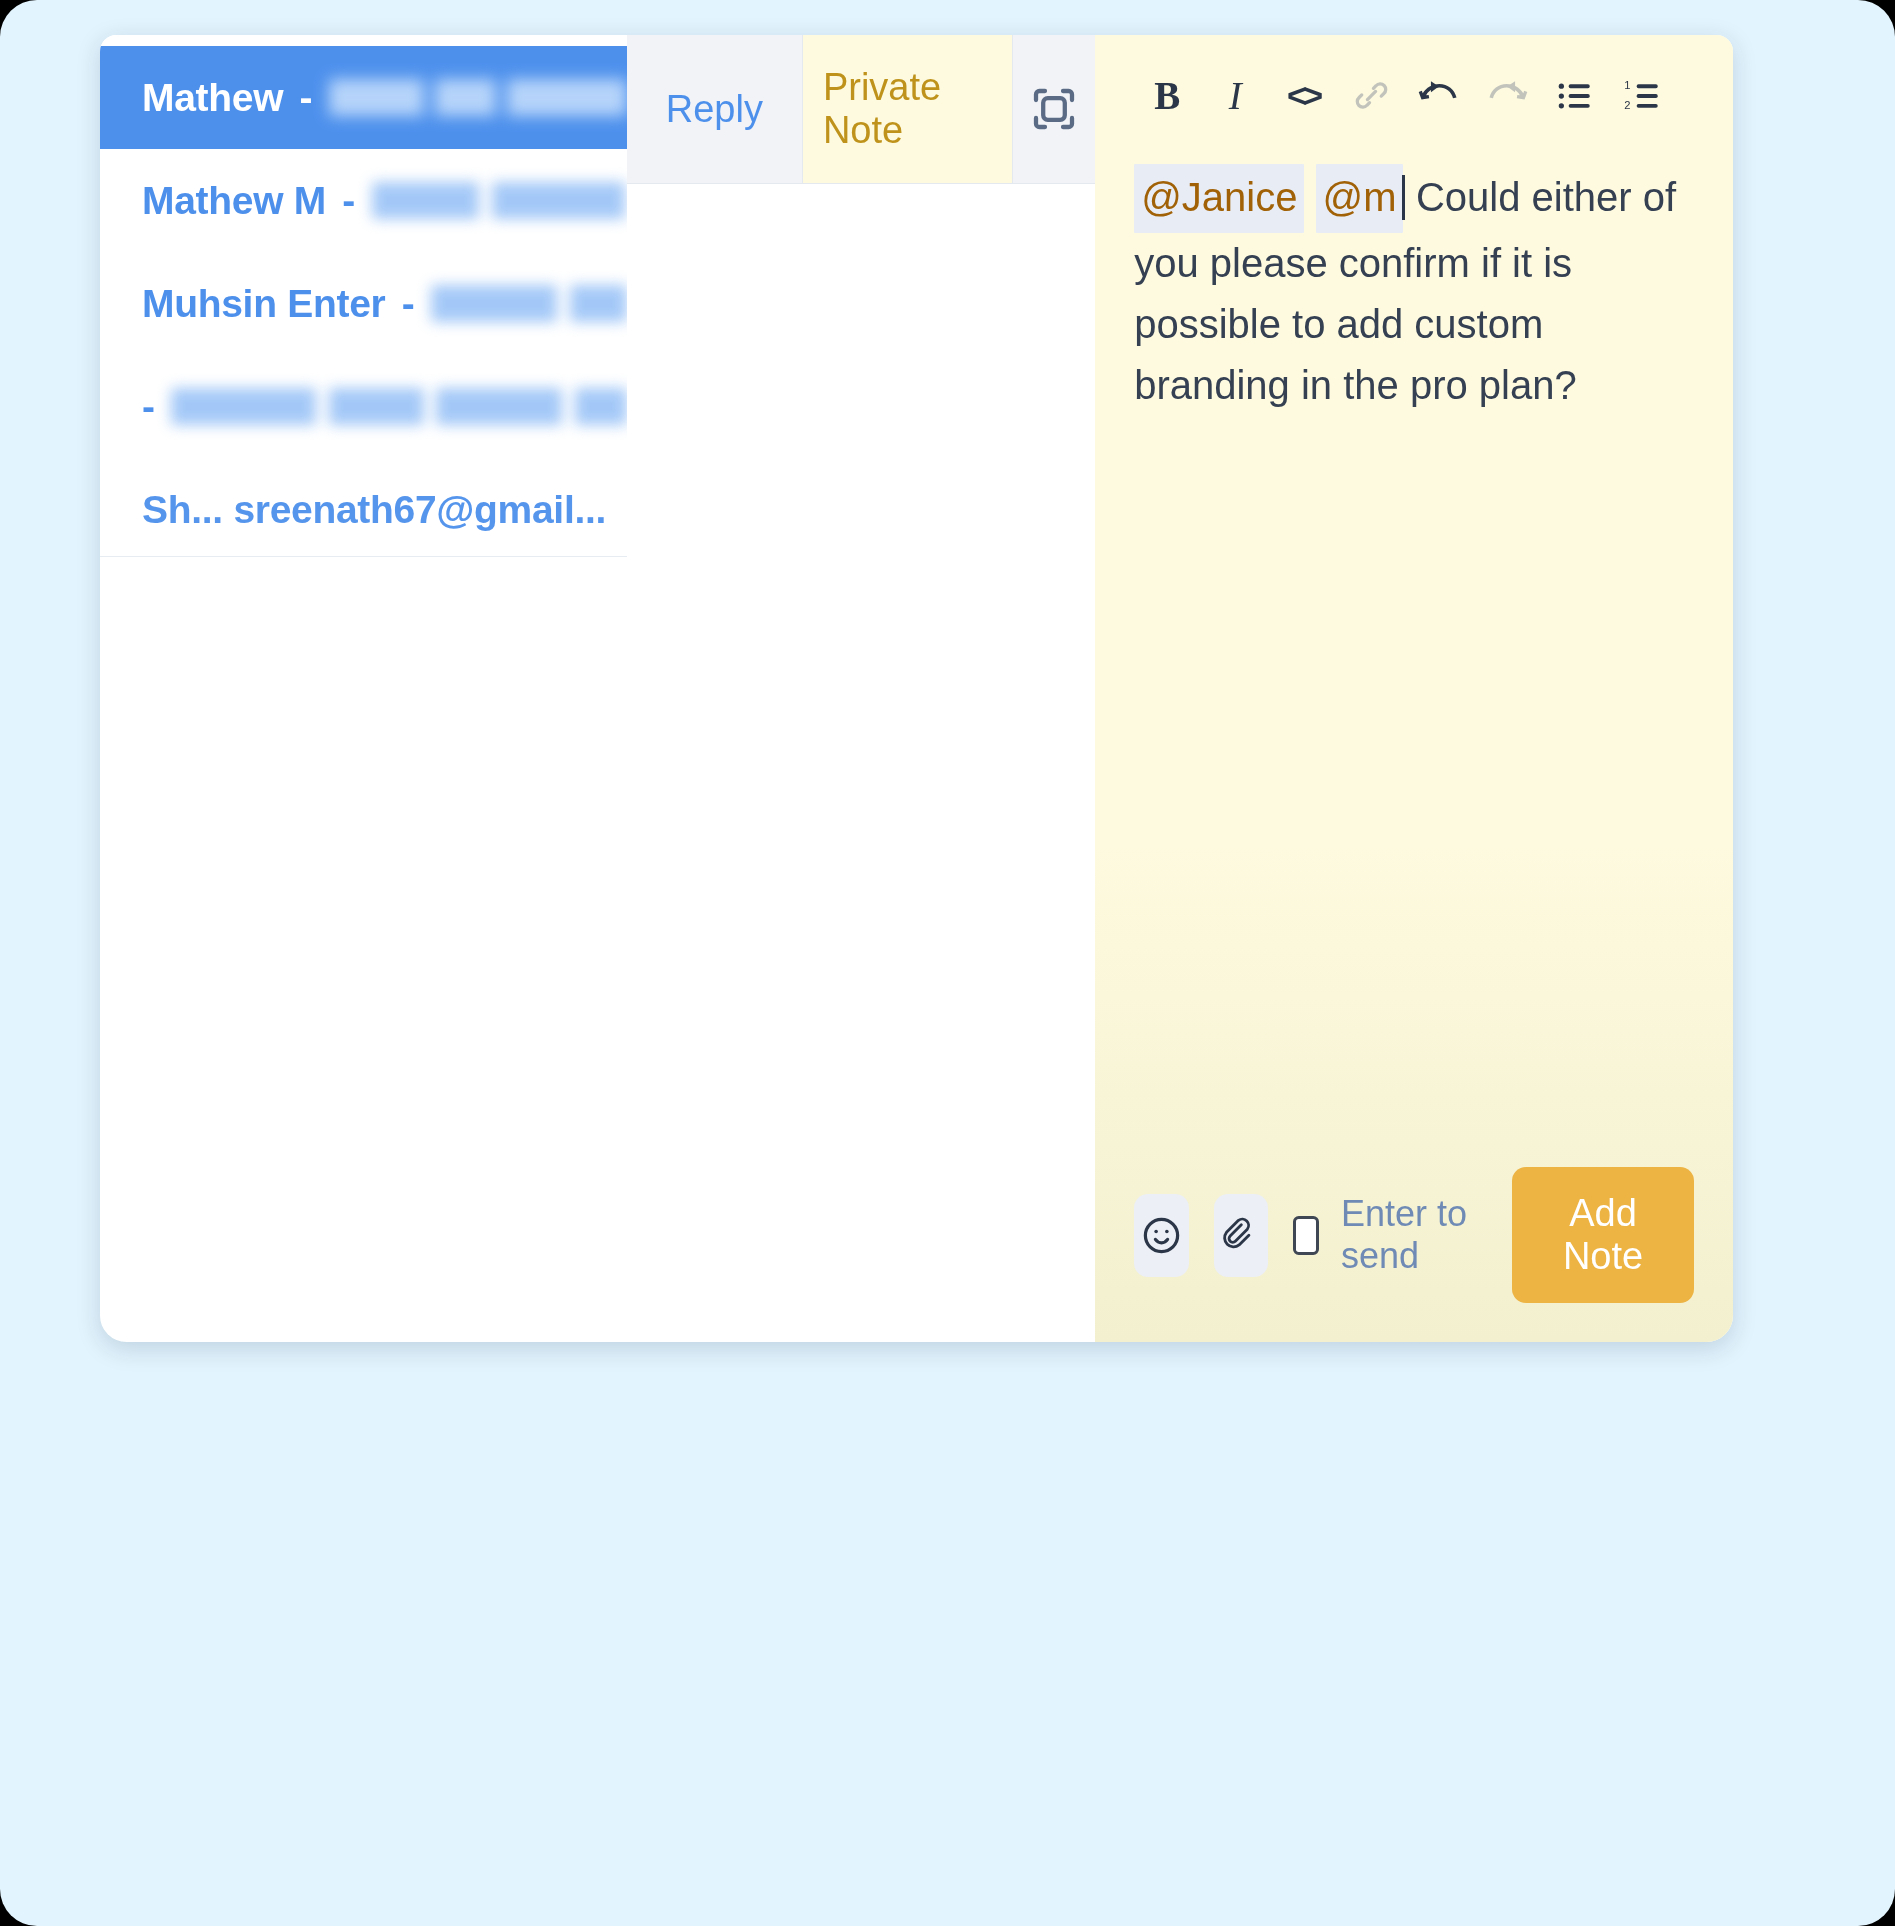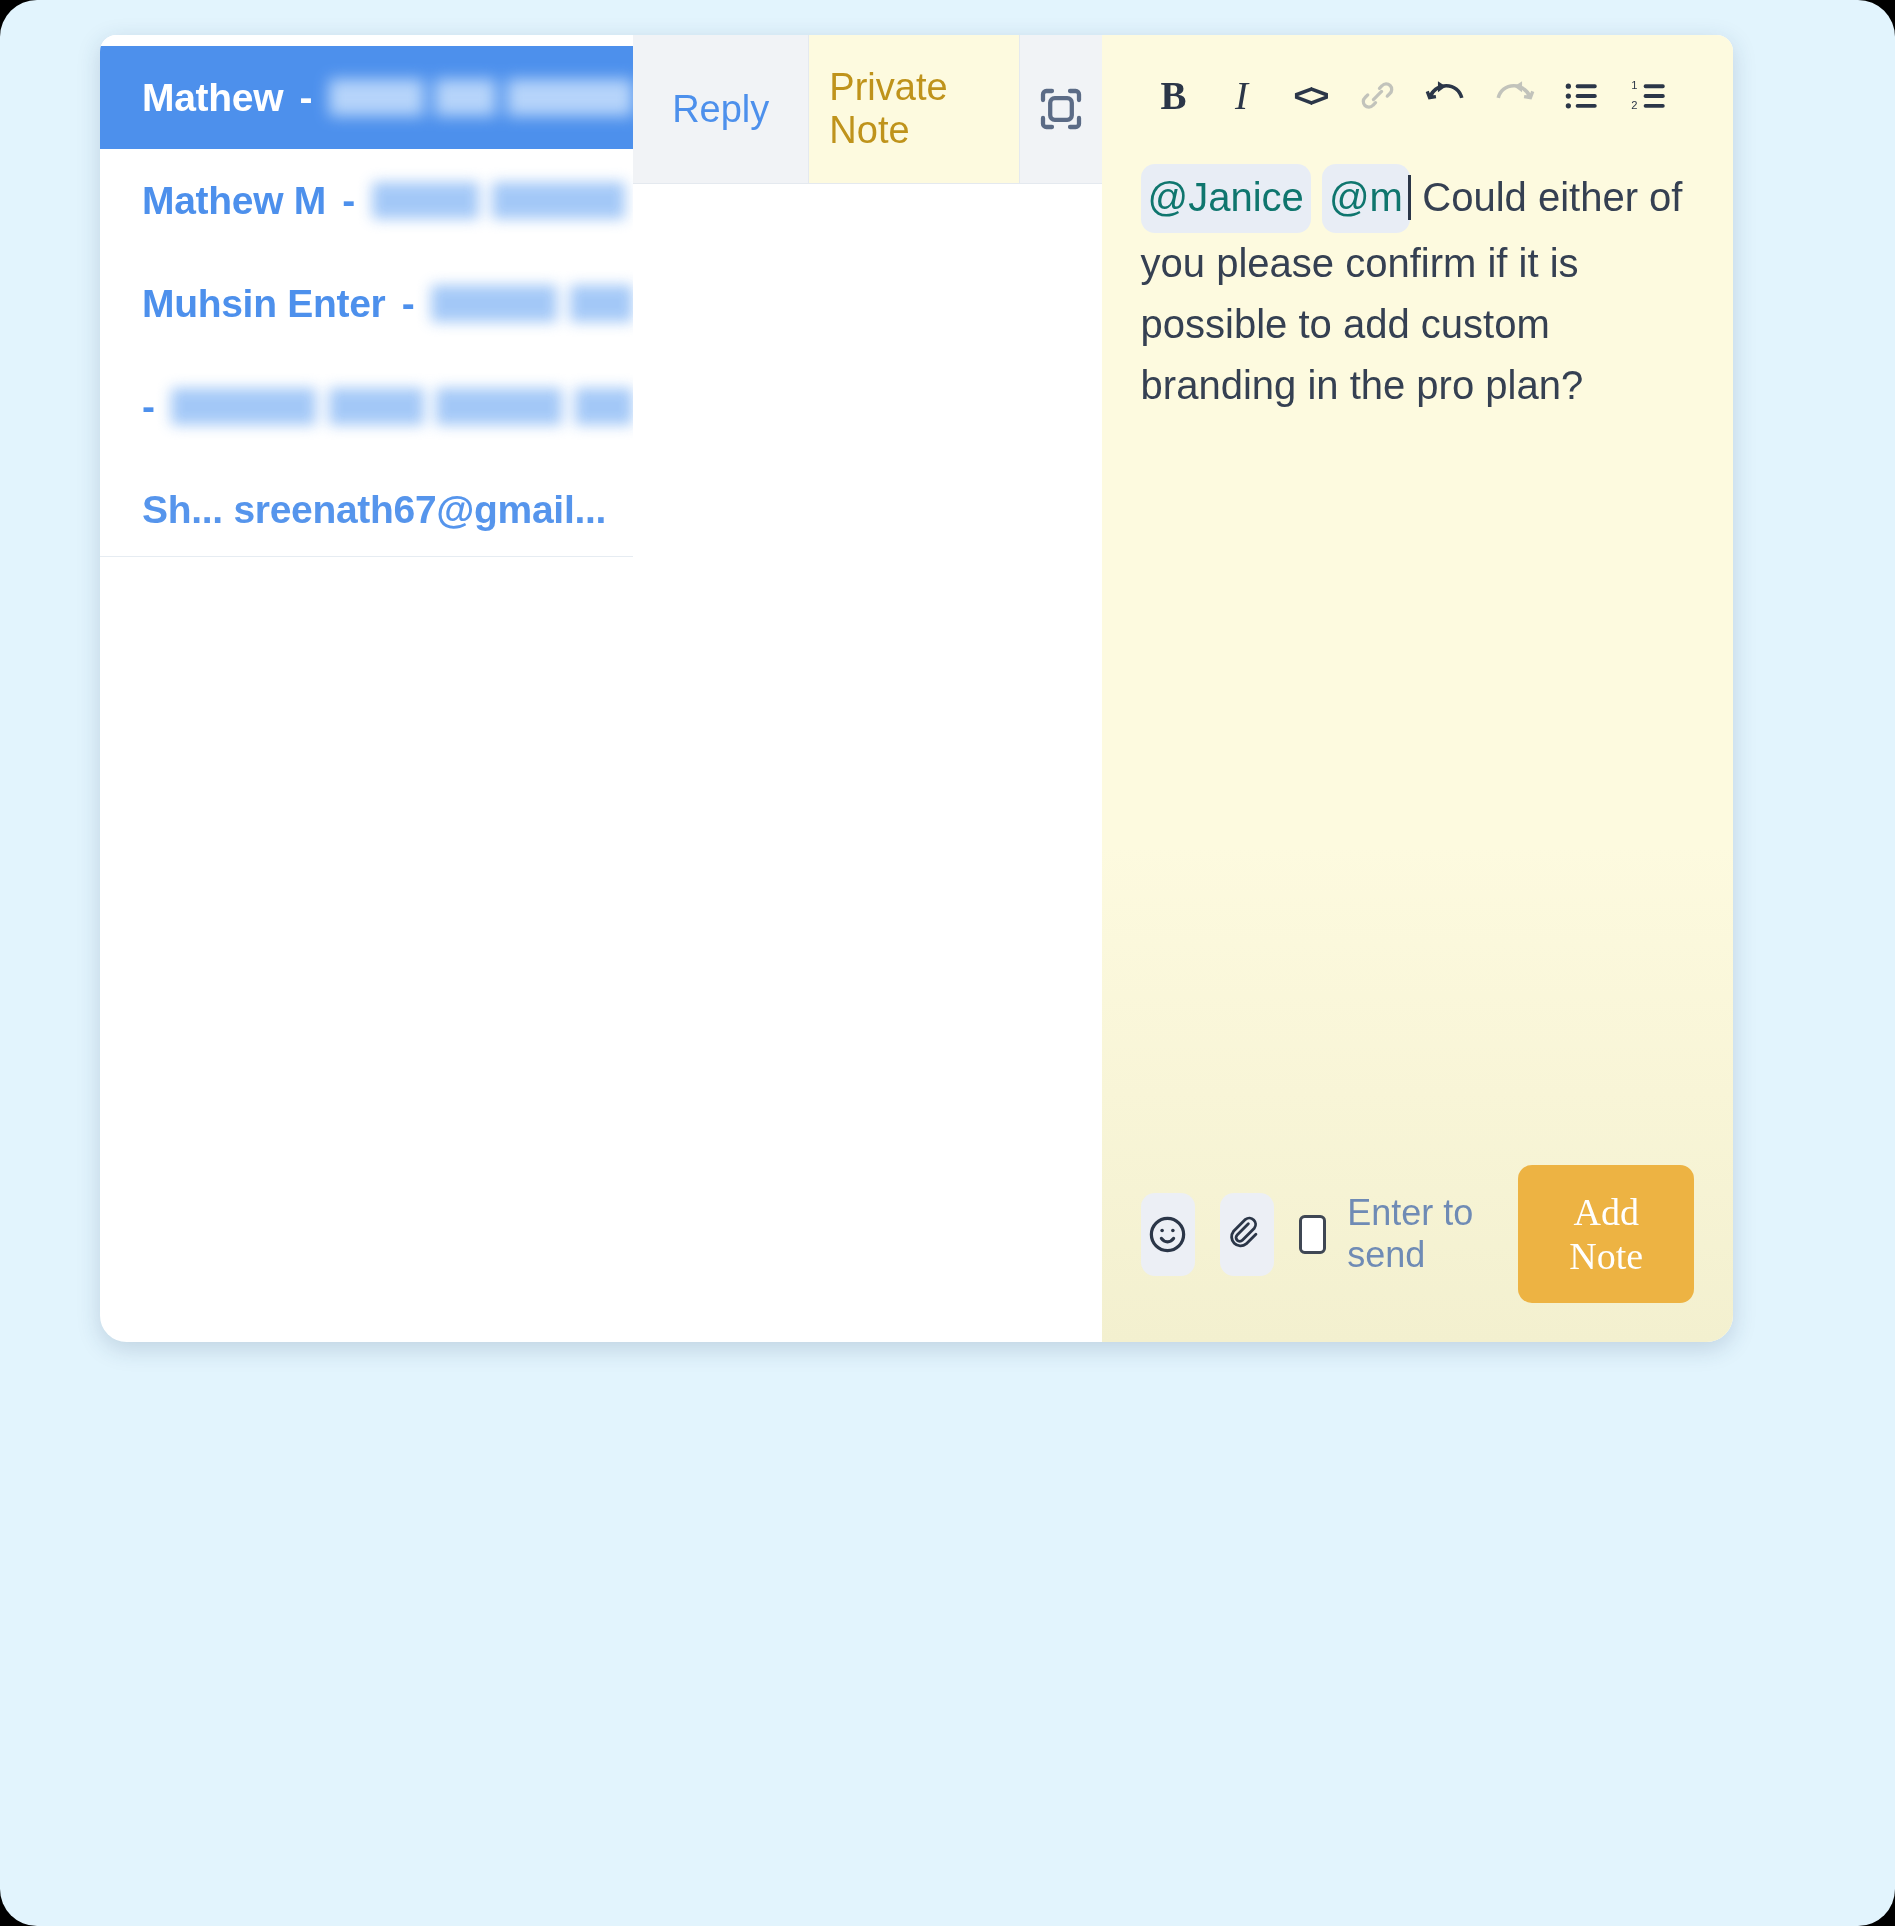--- a/index.html
+++ b/index.html
@@ -173,23 +173,23 @@
     padding: 26.5px 39px 0 39px;
     font-size: 40px;
     line-height: 1.52;
     color: #354052;
     min-height: 272px;
     cursor: text;
   }
   .mention-chip {
     display: inline-block;
     background: #e8edf5;
-    color: #0f766e;
+    color: #a16207;
     padding: 3.2px 7px 5.7px 7px;
-    border-radius: 14px;
+    border-radius: 1px;
     font-size: 40px;
   }
   #caret {
     display: inline-block;
     width: 3.2px;
     height: 45px;
     background: #2b3648;
     vertical-align: -8.8px;
     margin-left: -1.9px;
   }
@@ -238,21 +238,21 @@
 
   #add-note-button {
     background: #edb343;
     color: #ffffff;
     font-size: 38px;
     font-weight: 500;
     border: none;
     border-radius: 14px;
     padding: 25px 39px;
     cursor: pointer;
-    font-family: Liberation Serif, serif;
+    font-family: Liberation Sans, sans-serif;
   }
 </style>
 </head>
 <body>
 
 <div id="page">
 
   <div id="panel">
 
     <div id="mention-dropdown">

